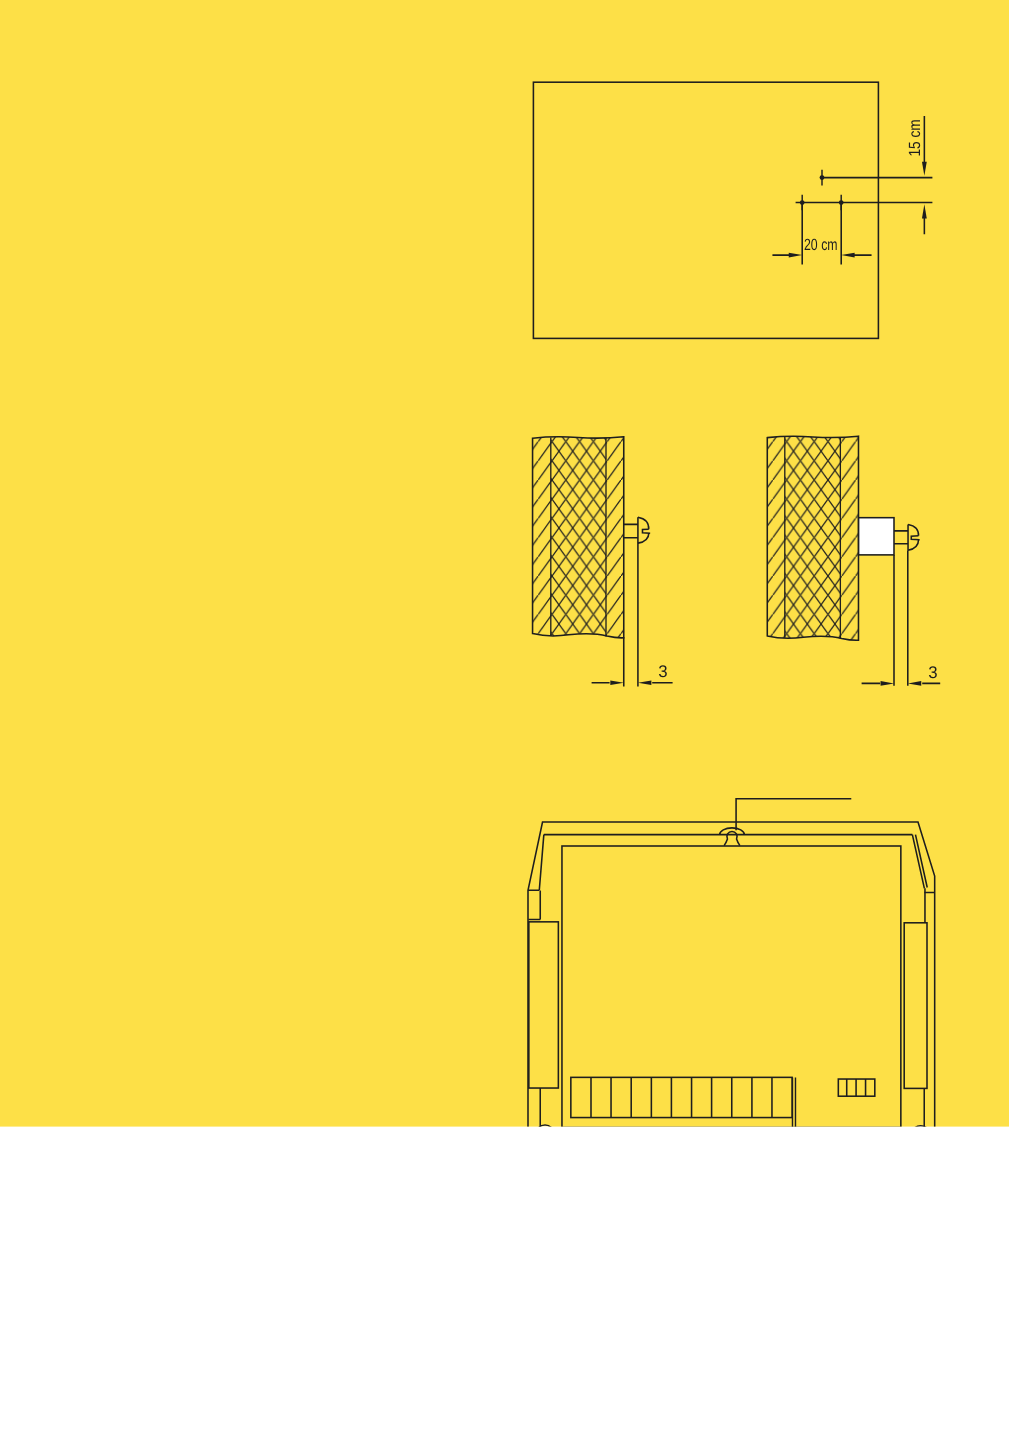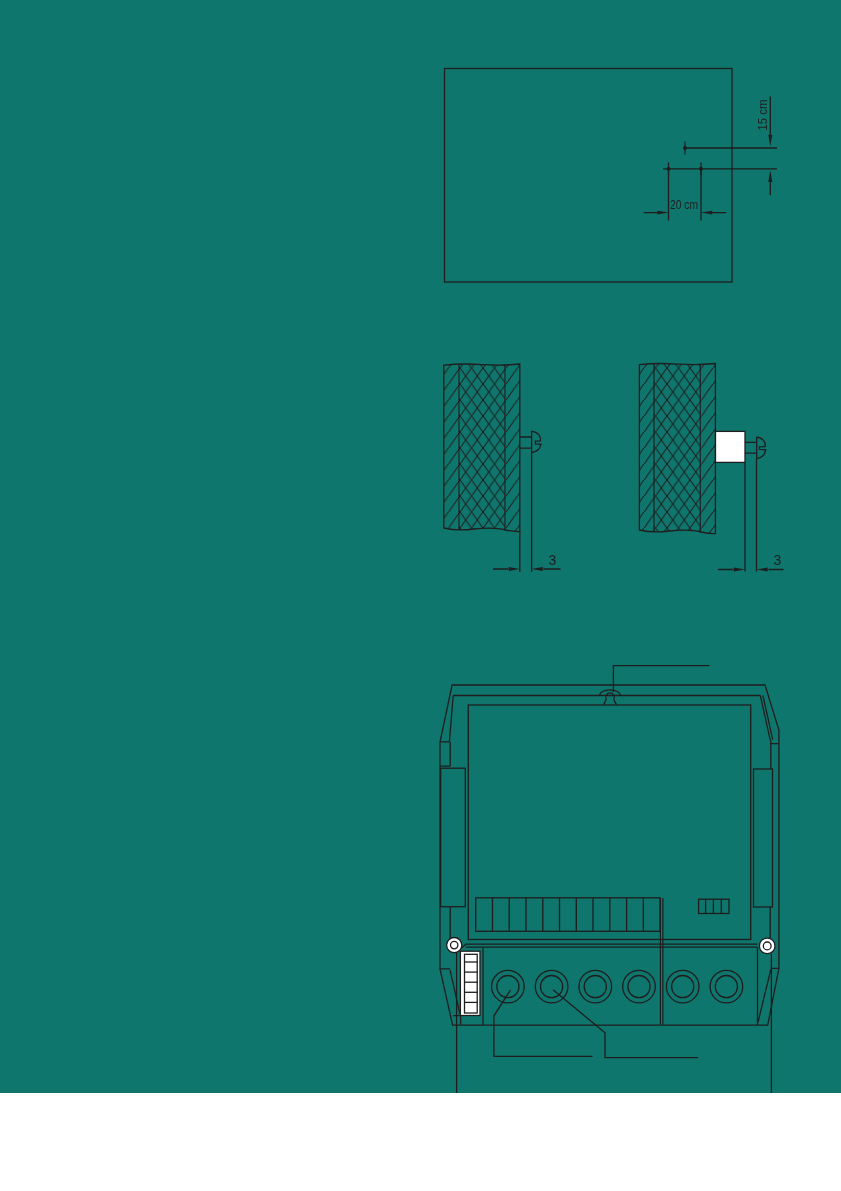--- a/index.html
+++ b/index.html
@@ -1,16 +1,16 @@
 <!DOCTYPE html>
 <html><head>
 <meta charset="utf-8">
 <style>
   html,body { margin:0; padding:0; background:#fff; }
-  #page { width:841px; height:1093px; position:relative; background:#0f766e; overflow:hidden; }
+  #page { width:841px; height:939px; position:relative; background:#fde047; overflow:hidden; }
 </style>
 </head>
 <body>
 
 <div id="page">
 <svg width="841" height="1191" viewBox="0 0 841 1191">
 <defs>
 <pattern id="hatchA" width="11.5" height="16" patternUnits="userSpaceOnUse">
   <path d="M-1,17.5 L12.5,-1.5" stroke="#1e1e1e" stroke-width="1.0" fill="none"></path>
 </pattern>

